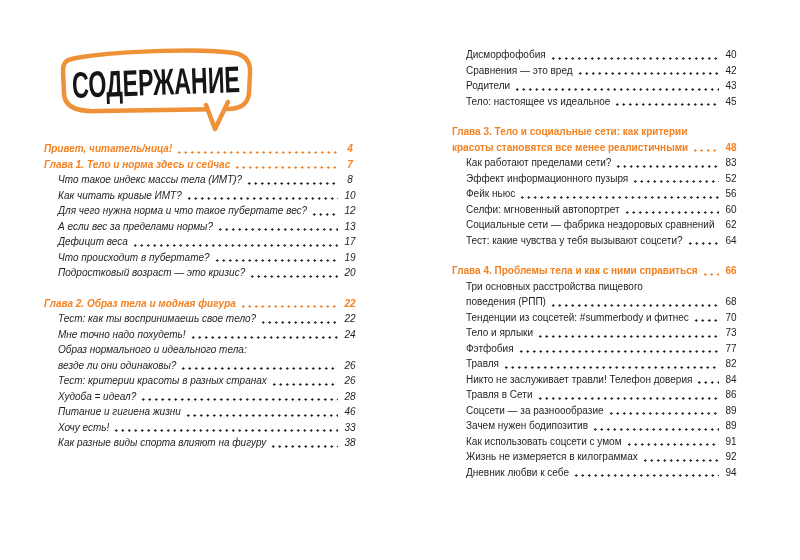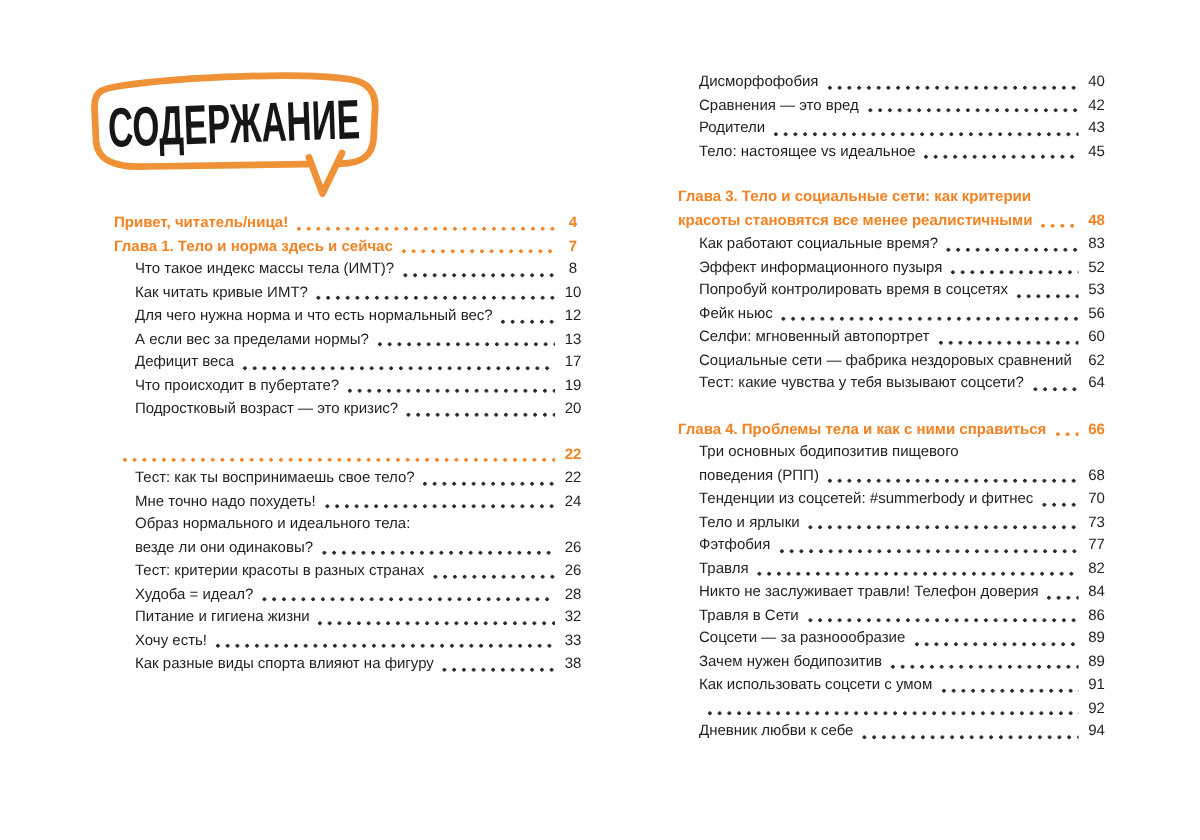--- a/index.html
+++ b/index.html
@@ -12,21 +12,21 @@
     overflow:hidden;
   }
   .bubble{position:absolute;left:56px;top:44px;width:200px;height:92px;}
   .bubble svg{display:block;}
   .bubble text{
     font-family:"Liberation Sans", sans-serif;
     font-weight:bold;
     fill:#161616;
   }
   .col{position:absolute;font-size:10px;line-height:15.5px;}
-  .col-left{left:76px;top:141px;width:315px;}
+  .col-left{left:44px;top:141px;width:315px;font-style:italic;}
   .col-right{left:452px;top:47px;width:288px;}
   .entry{margin:0;}
   .entry.gap{margin-top:15px;}
   .entry.item{padding-left:14px;color:var(--text,#1f1f1f);}
   .entry.chapter{color:var(--accent,#f28222);font-weight:bold;}
   .line{display:flex;align-items:flex-end;height:15.5px;}
   .line .t{white-space:nowrap;}
   .leader{
     flex:1;
     height:15.5px;
@@ -89,21 +89,21 @@
       </div>
       <div class="entry item">
         <div class="line">
           <span class="t">Как читать кривые ИМТ?</span>
           <span class="leader"></span>
           <span class="pagenum">10</span>
         </div>
       </div>
       <div class="entry item">
         <div class="line">
-          <span class="t">Для чего нужна норма и что есть нормальный вес?</span>
+          <span class="t">Для чего нужна норма и что такое пубертате вес?</span>
           <span class="leader"></span>
           <span class="pagenum">12</span>
         </div>
       </div>
       <div class="entry item">
         <div class="line">
           <span class="t">А если вес за пределами нормы?</span>
           <span class="leader"></span>
           <span class="pagenum">13</span>
         </div>
@@ -124,20 +124,21 @@
       </div>
       <div class="entry item">
         <div class="line">
           <span class="t">Подростковый возраст — это кризис?</span>
           <span class="leader"></span>
           <span class="pagenum">20</span>
         </div>
       </div>
       <div class="entry chapter gap">
         <div class="line">
+          <span class="t">Глава 2. Образ тела и модная фигура</span>
           <span class="leader"></span>
           <span class="pagenum">22</span>
         </div>
       </div>
       <div class="entry item">
         <div class="line">
           <span class="t">Тест: как ты воспринимаешь свое тело?</span>
           <span class="leader"></span>
           <span class="pagenum">22</span>
         </div>
@@ -170,21 +171,21 @@
         <div class="line">
           <span class="t">Худоба = идеал?</span>
           <span class="leader"></span>
           <span class="pagenum">28</span>
         </div>
       </div>
       <div class="entry item">
         <div class="line">
           <span class="t">Питание и гигиена жизни</span>
           <span class="leader"></span>
-          <span class="pagenum">32</span>
+          <span class="pagenum">46</span>
         </div>
       </div>
       <div class="entry item">
         <div class="line">
           <span class="t">Хочу есть!</span>
           <span class="leader"></span>
           <span class="pagenum">33</span>
         </div>
       </div>
       <div class="entry item">
@@ -229,41 +230,34 @@
           <span class="t">Глава 3. Тело и социальные сети: как критерии</span>
         </div>
         <div class="line">
           <span class="t">красоты становятся все менее реалистичными</span>
           <span class="leader"></span>
           <span class="pagenum">48</span>
         </div>
       </div>
       <div class="entry item">
         <div class="line">
-          <span class="t">Как работают социальные время?</span>
+          <span class="t">Как работают пределами сети?</span>
           <span class="leader"></span>
           <span class="pagenum">83</span>
         </div>
       </div>
       <div class="entry item">
         <div class="line">
           <span class="t">Эффект информационного пузыря</span>
           <span class="leader"></span>
           <span class="pagenum">52</span>
         </div>
       </div>
       <div class="entry item">
         <div class="line">
-          <span class="t">Попробуй контролировать время в соцсетях</span>
-          <span class="leader"></span>
-          <span class="pagenum">53</span>
-        </div>
-      </div>
-      <div class="entry item">
-        <div class="line">
           <span class="t">Фейк ньюс</span>
           <span class="leader"></span>
           <span class="pagenum">56</span>
         </div>
       </div>
       <div class="entry item">
         <div class="line">
           <span class="t">Селфи: мгновенный автопортрет</span>
           <span class="leader"></span>
           <span class="pagenum">60</span>
@@ -285,21 +279,21 @@
       </div>
       <div class="entry chapter gap">
         <div class="line">
           <span class="t">Глава 4. Проблемы тела и как с ними справиться</span>
           <span class="leader"></span>
           <span class="pagenum">66</span>
         </div>
       </div>
       <div class="entry item">
         <div class="line">
-          <span class="t">Три основных бодипозитив пищевого</span>
+          <span class="t">Три основных расстройства пищевого</span>
         </div>
         <div class="line">
           <span class="t">поведения (РПП)</span>
           <span class="leader"></span>
           <span class="pagenum">68</span>
         </div>
       </div>
       <div class="entry item">
         <div class="line">
           <span class="t">Тенденции из соцсетей: #summerbody и фитнес</span>
@@ -358,20 +352,21 @@
       </div>
       <div class="entry item">
         <div class="line">
           <span class="t">Как использовать соцсети с умом</span>
           <span class="leader"></span>
           <span class="pagenum">91</span>
         </div>
       </div>
       <div class="entry item">
         <div class="line">
+          <span class="t">Жизнь не измеряется в килограммах</span>
           <span class="leader"></span>
           <span class="pagenum">92</span>
         </div>
       </div>
       <div class="entry item">
         <div class="line">
           <span class="t">Дневник любви к себе</span>
           <span class="leader"></span>
           <span class="pagenum">94</span>
         </div>

